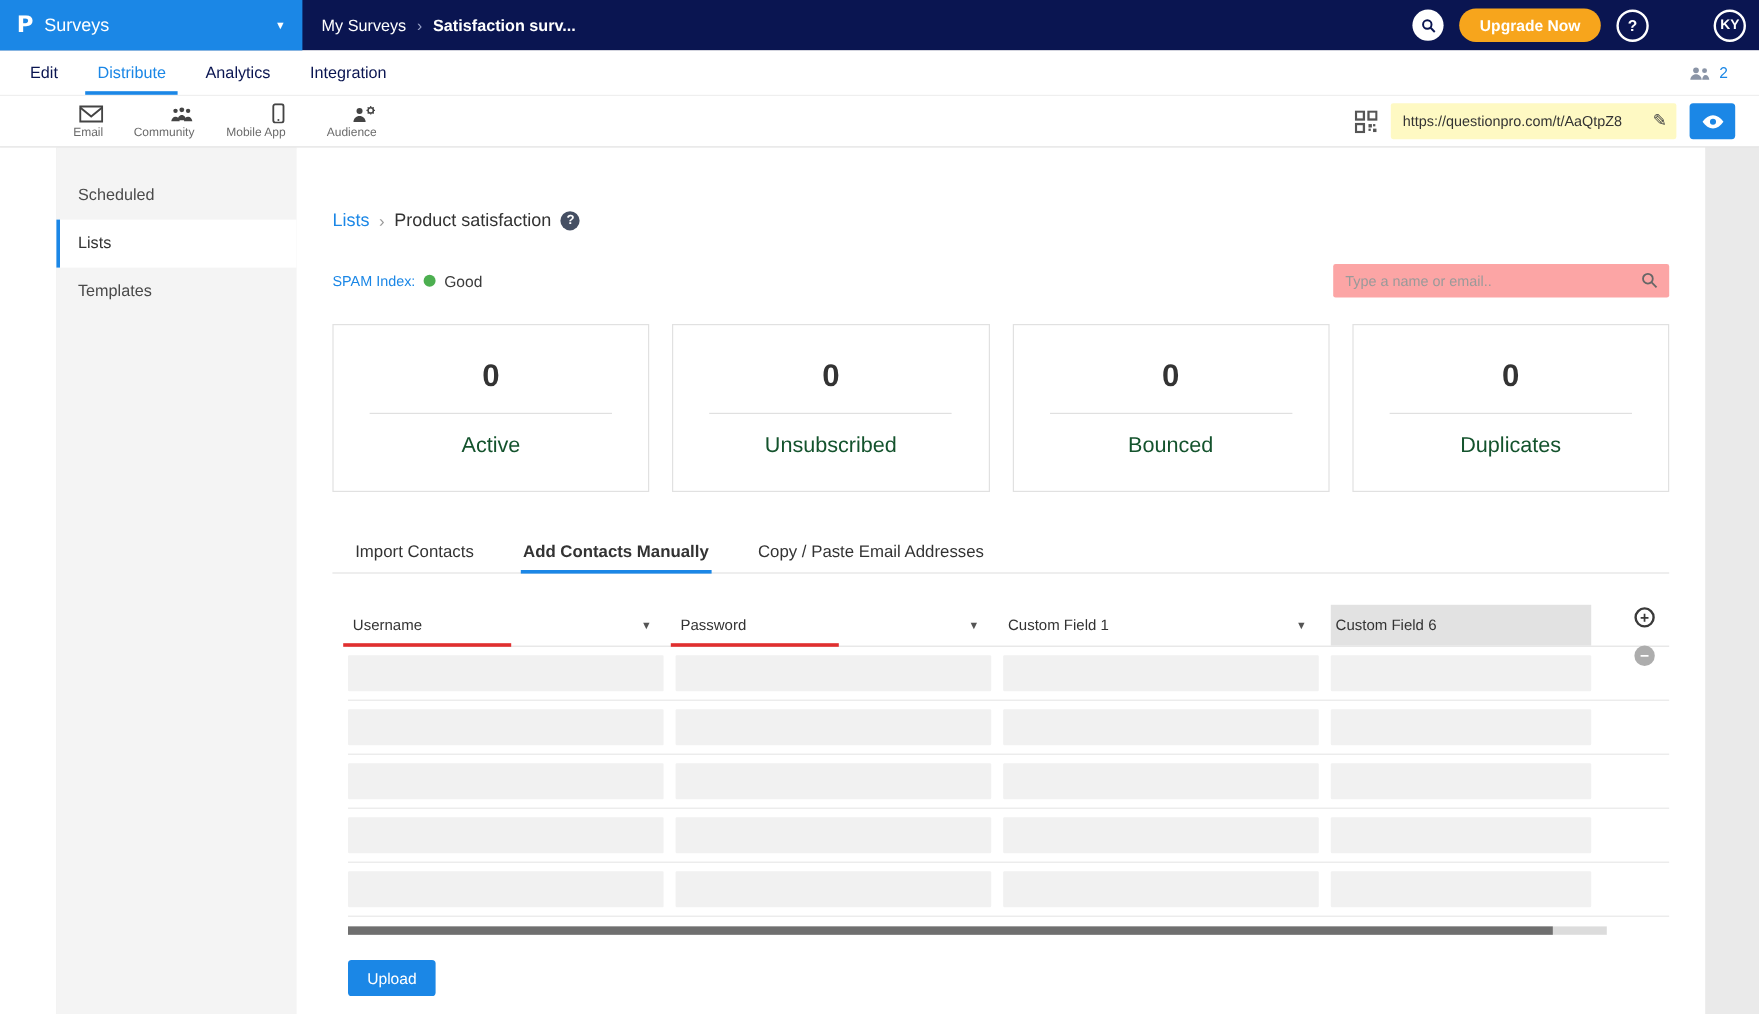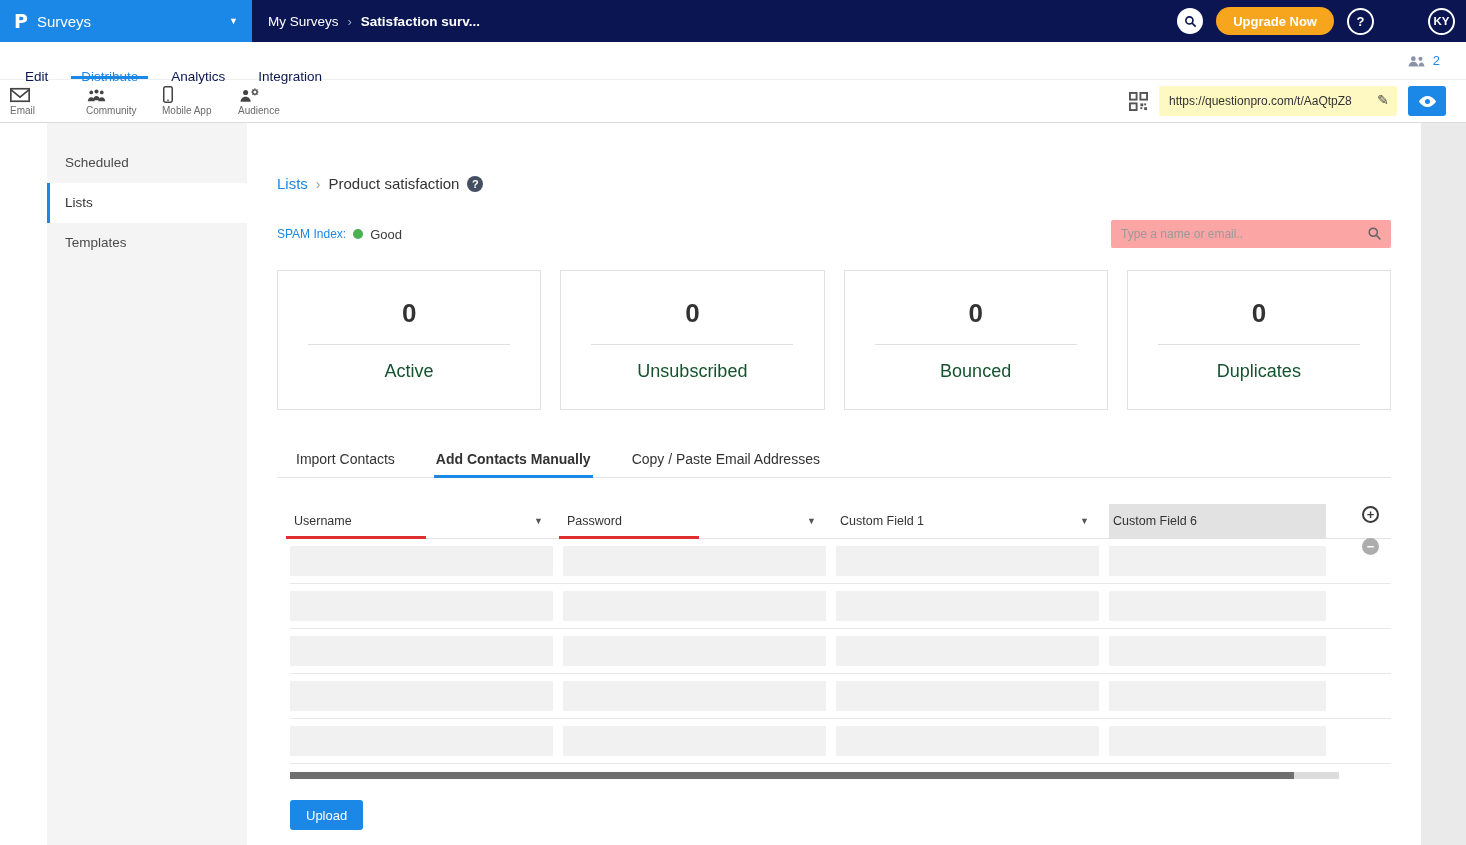--- a/index.html
+++ b/index.html
@@ -15,29 +15,29 @@
   .tb-crumb { margin-left:16px; display:flex; align-items:center; gap:9px; font-size:13.5px; }
   .tb-crumb .sep { color:#9aa3c8; font-size:13px; }
   .tb-crumb .current { font-weight:700; }
   .tb-right { margin-left:auto; display:flex; align-items:center; gap:13px; padding-right:11px; }
   .tb-search { width:26px; height:26px; border-radius:50%; background:#fff; display:grid; place-items:center; cursor:pointer; }
   .upgrade-btn { background:#F7A51C; color:#fff; border:none; border-radius:15px; height:28px; padding:0 17px; font-size:13px; font-weight:700; cursor:pointer; font-family:inherit; }
   .ring-circle { width:27px; height:27px; border:2px solid #fff; border-radius:50%; display:grid; place-items:center; font-size:13px; font-weight:700; cursor:pointer; }
 
   
   .tabbar { height:38px; background:#fff; display:flex; align-items:stretch; padding-left:15px; border-bottom:1px solid #f0f0f0; }
-  .nav-tab { line-height:37px; padding:16px 10px; margin-right:13px; font-size:13.5px; color:#0A1551; cursor:pointer; position:relative; }
+  .nav-tab { line-height:37px; padding:0 10px; margin-right:13px; font-size:13.5px; color:#0A1551; cursor:pointer; position:relative; }
   .nav-tab.active { color:#1B87E6; }
   .nav-tab.active::after { content:""; position:absolute; left:0; right:0; bottom:0; height:3px; background:#1B87E6; }
   .collab { margin-left:auto; display:flex; align-items:center; gap:7px; margin-right:26px; }
   .collab .count { color:#1B87E6; font-size:13px; }
 
   
   .channelbar { height:43px; background:#fff; border-bottom:1px solid #dcdcdc; display:flex; align-items:center; padding:0 10px; box-shadow:0 1px 2px rgba(0,0,0,.05); }
-  .channel-item { width:76px; display:flex; flex-direction:column; align-items:flex-start; justify-content:center; gap:2px; cursor:pointer; }
+  .channel-item { width:76px; display:flex; flex-direction:column; align-items:flex-end; justify-content:center; gap:2px; cursor:pointer; }
   .channel-item .clabel { font-size:10px; color:#6b6b6b; white-space:nowrap; }
   .cb-right { margin-left:auto; display:flex; align-items:center; gap:11px; padding-right:10px; }
   .qr-wrap { cursor:pointer; display:grid; place-items:center; }
   .url-wrap { position:relative; }
   .url-input { width:238px; height:30px; background:#fef9c3; border:none; border-radius:2px; padding:0 28px 0 10px; font-size:12px; color:#333; font-family:inherit; }
   .pencil { position:absolute; right:8px; top:6px; font-size:14px; color:#444; cursor:pointer; }
   .eye-btn { width:38px; height:30px; background:#1B87E6; border:none; border-radius:3px; display:grid; place-items:center; cursor:pointer; }
 
   
   .workspace { display:flex; height:722px; }

